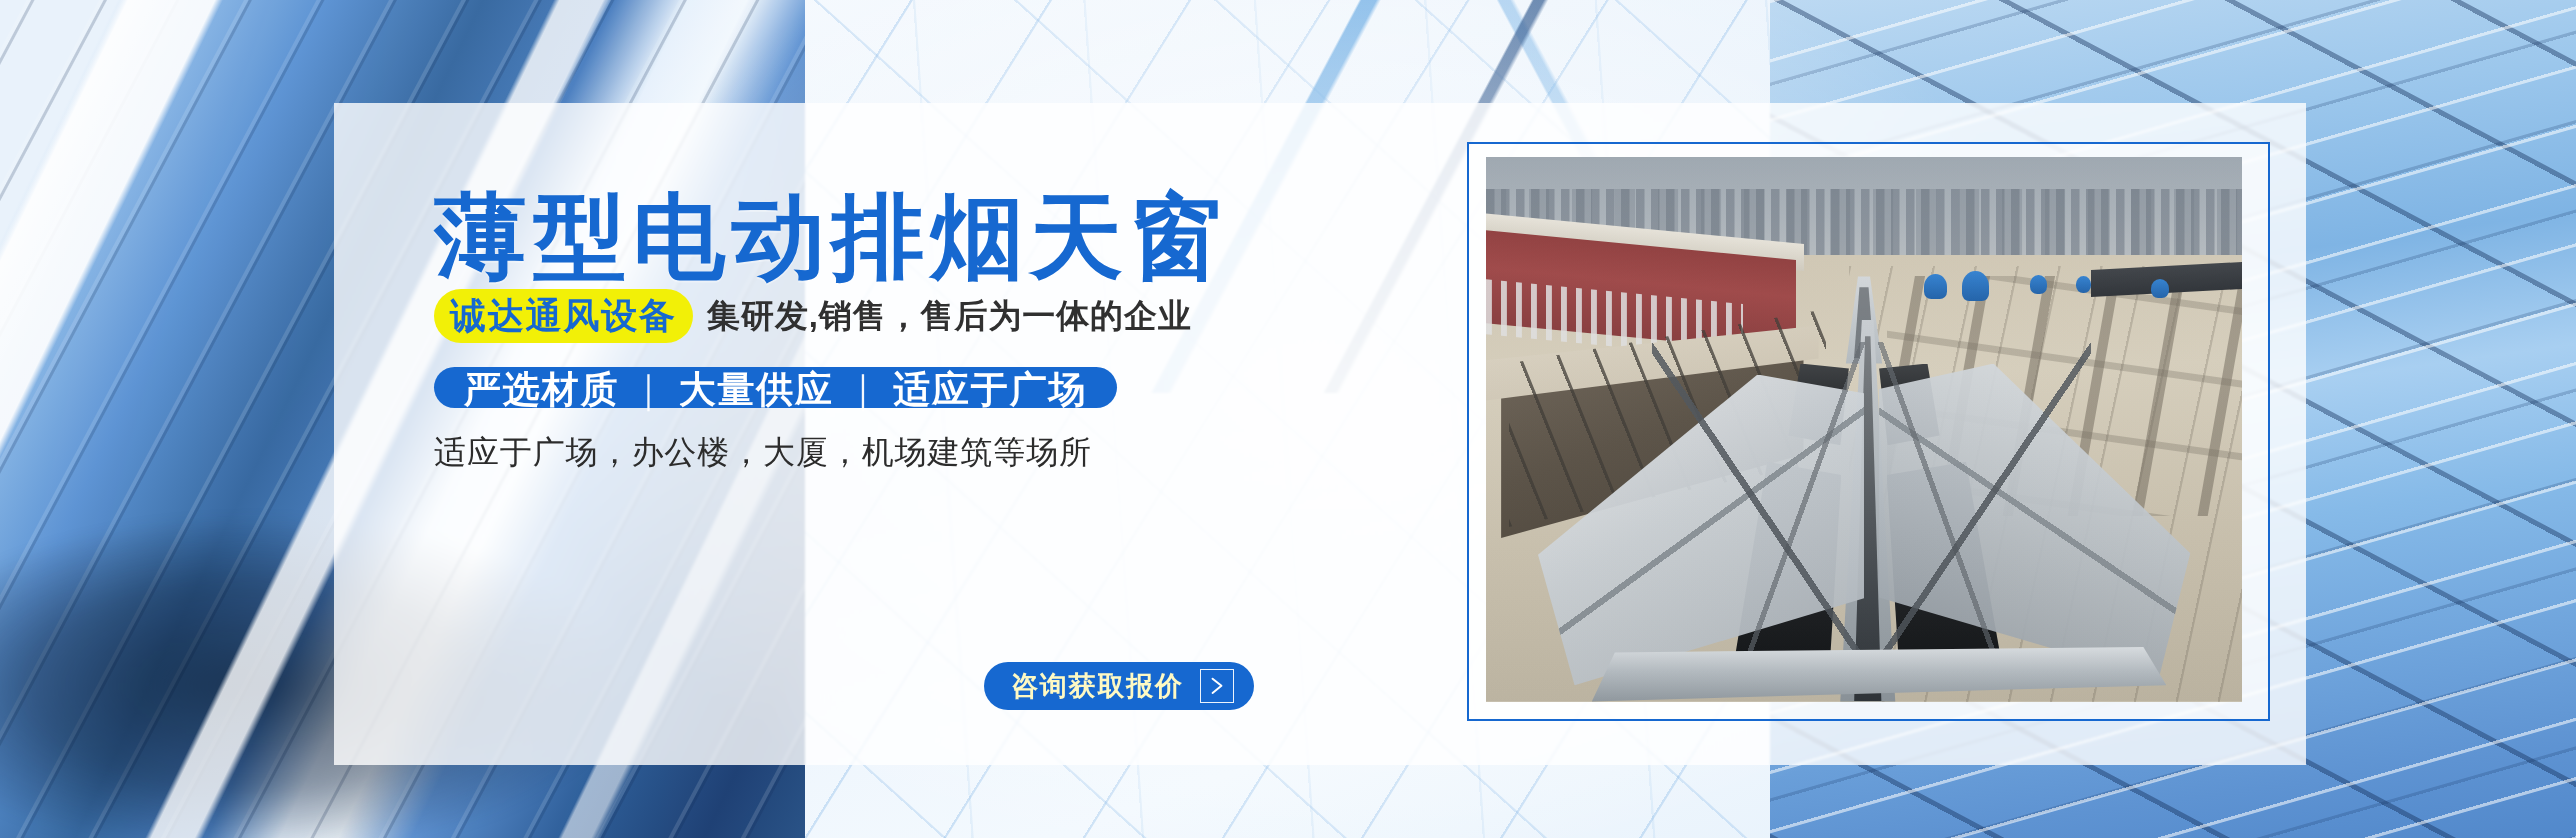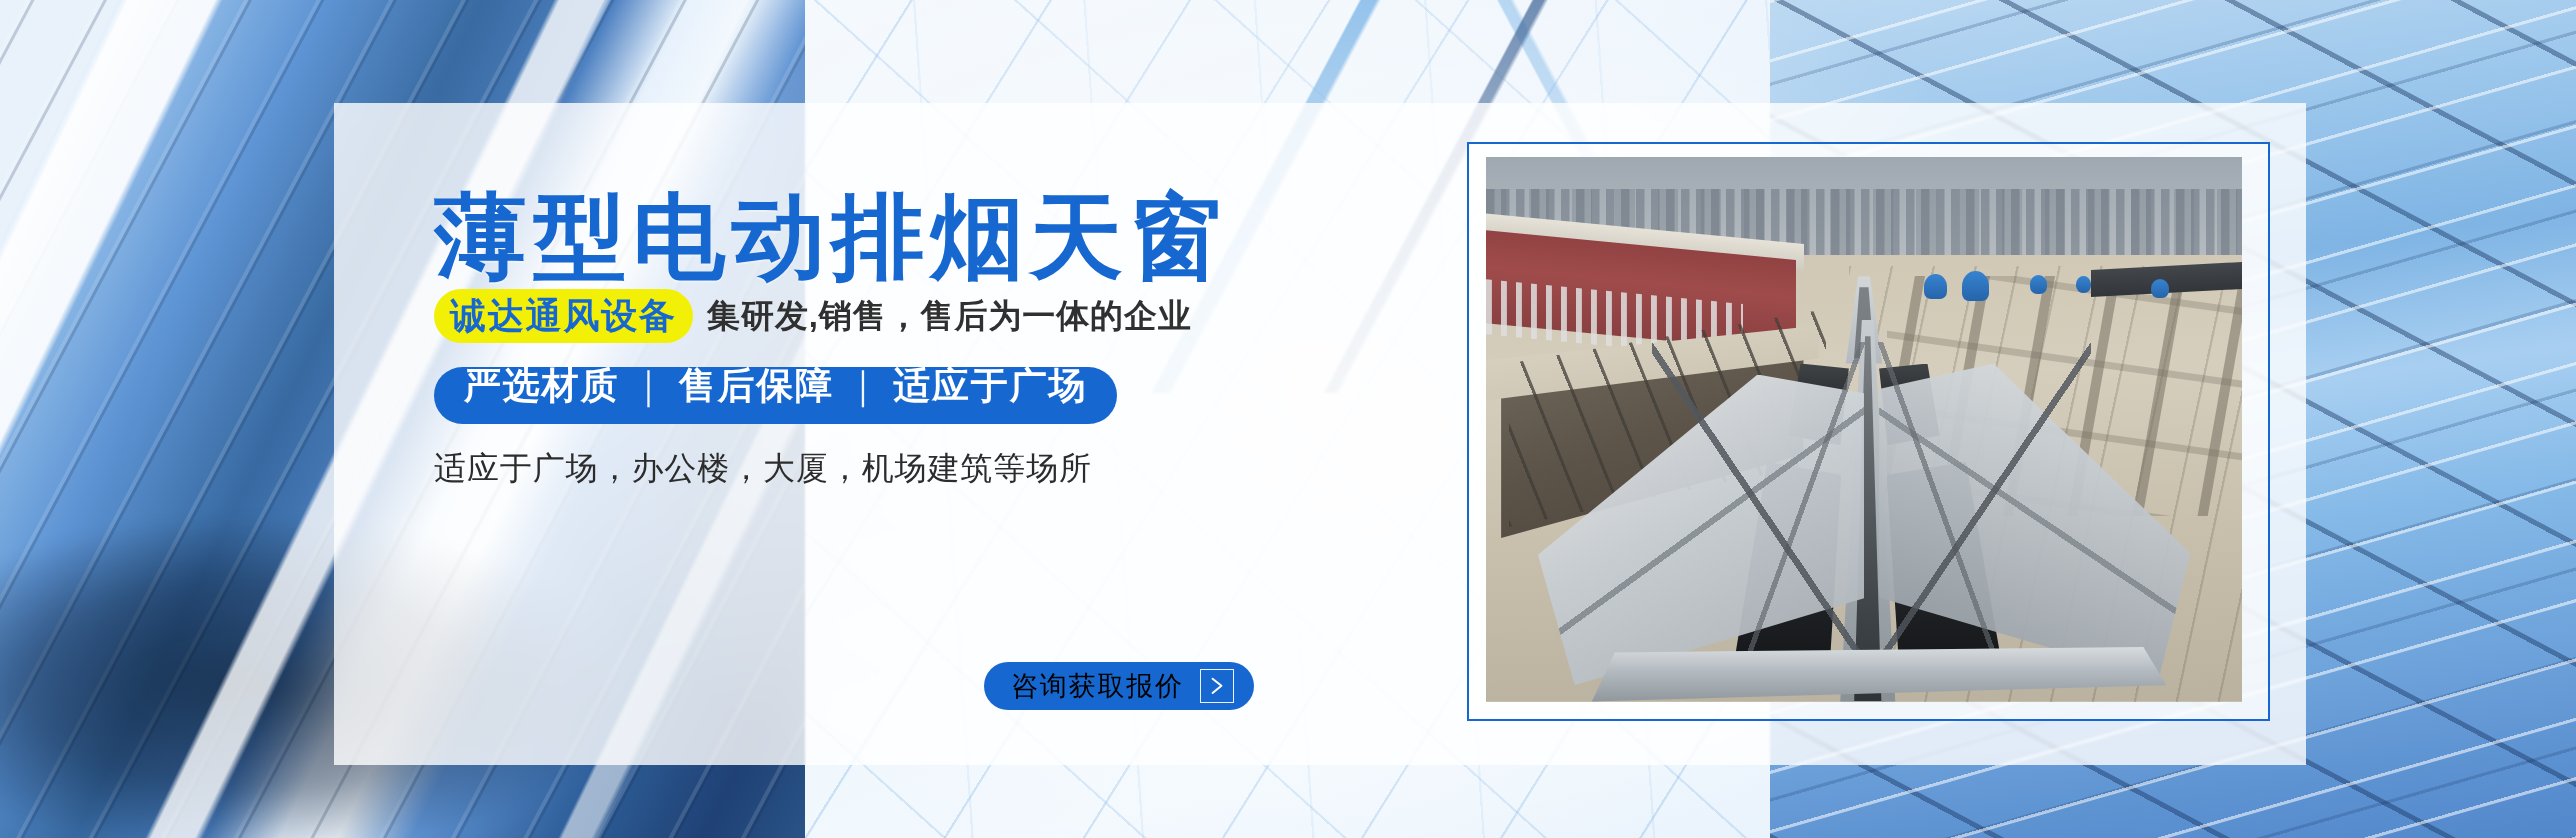--- a/index.html
+++ b/index.html
@@ -179,22 +179,22 @@
     letter-spacing: 6.3px;
     line-height: 1.12;
     white-space: nowrap;
     text-shadow: 0 1.8px 0 rgba(255,255,255,0.35);
   }
 
   
   #features-pill {
     margin-top: 23px;
     display: inline-flex;
-    align-items: flex-start;
-    height: 57px;
+    align-items: flex-end;
+    height: 41px;
     padding: 0 30px;
     background: #1668d0;
     border-radius: 29px;
     color: #ffffff;
     font-size: 37px;
     font-weight: 700;
     letter-spacing: 1.8px;
     line-height: 1;
     white-space: nowrap;
   }
@@ -224,23 +224,23 @@
     gap: 16px;
     height: 48px;
     padding: 0 19.7px 0 27px;
     background: #1668d0;
     border: none;
     border-radius: 24px;
     cursor: pointer;
     font-family: inherit;
   }
   #cta-label {
-    color: #000000;
+    color: #fef9c3;
     font-size: 27px;
-    font-weight: 400;
+    font-weight: 700;
     letter-spacing: 1.8px;
     line-height: 1;
     white-space: nowrap;
   }
   #cta-arrow-box {
     width: 34px; height: 34px;
     border: 1.8px solid rgba(255,255,255,0.92);
     display: flex;
     align-items: center;
     justify-content: center;
@@ -464,21 +464,21 @@
     <div id="headline">薄型电动排烟天窗</div>
 
     <div id="tagline-row">
       <span id="brand-badge">诚达通风设备</span>
       <span id="tagline-text">集研发,销售，售后为一体的企业</span>
     </div>
 
     <div id="features-pill">
       <span>严选材质</span>
       <span class="pill-sep">｜</span>
-      <span>售后保障</span>
+      <span>大量供应</span>
       <span class="pill-sep">｜</span>
       <span>适应于广场</span>
     </div>
 
     <div id="subdesc">适应于广场，办公楼，大厦，机场建筑等场所</div>
   </div>
 
   <button id="cta-button">
     <span id="cta-label">咨询获取报价</span>
     <span id="cta-arrow-box">

